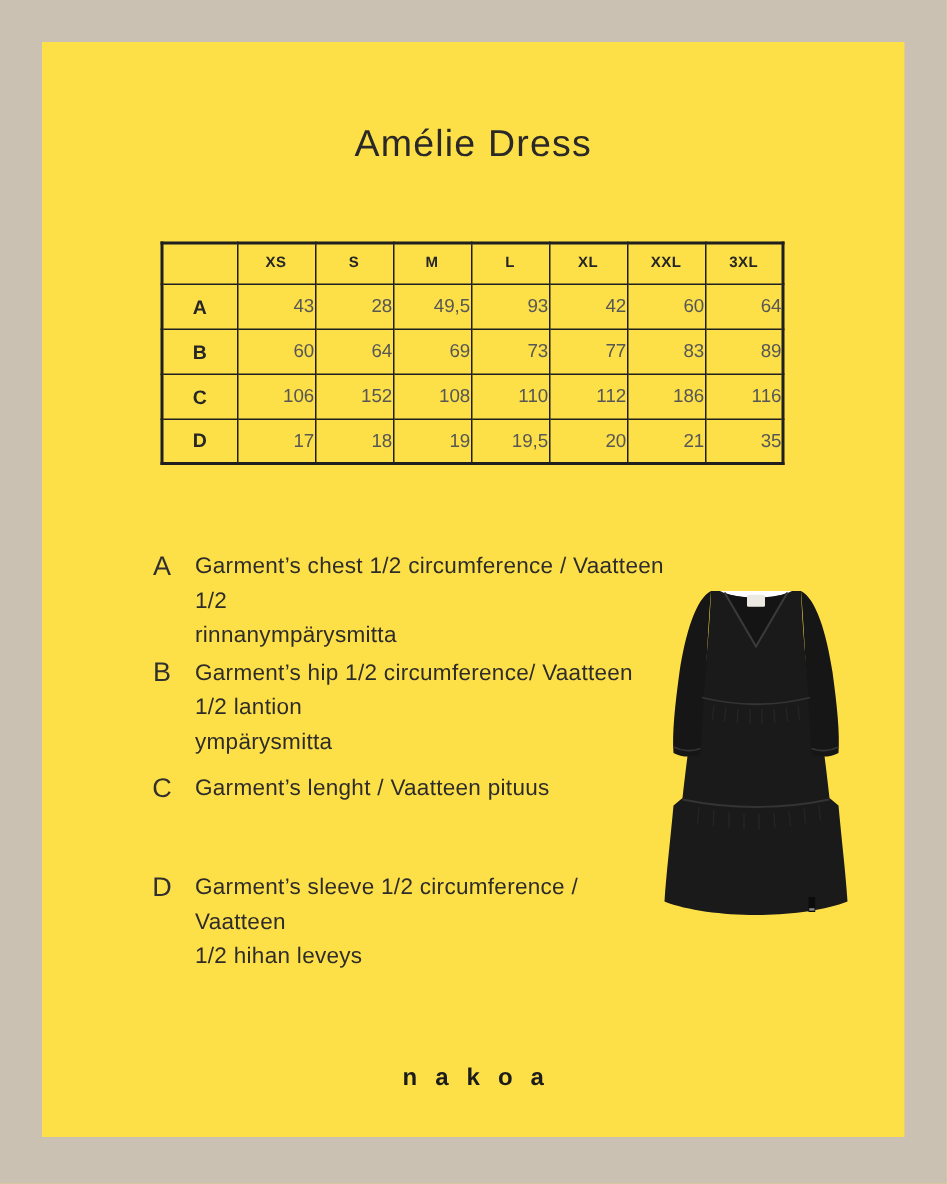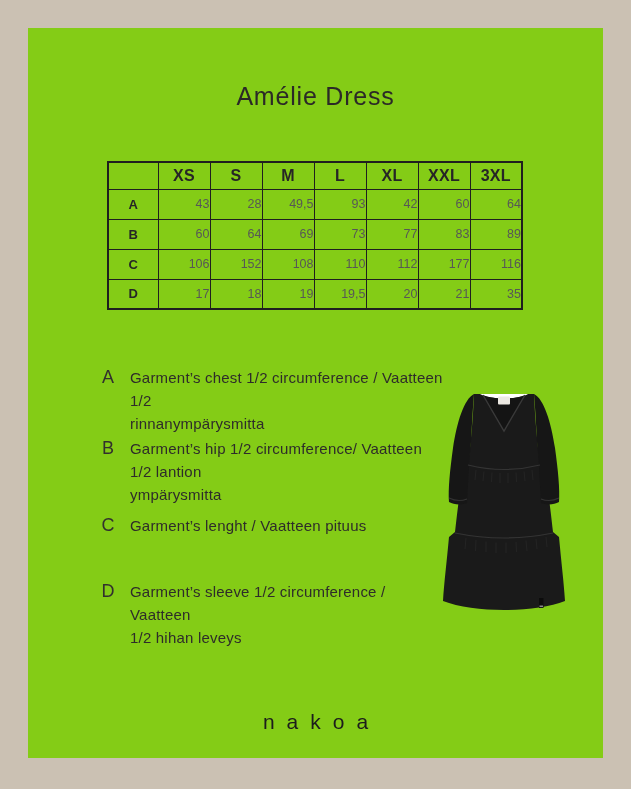--- a/index.html
+++ b/index.html
@@ -11,21 +11,21 @@
   }
   .frame {
     position: relative;
     width: 631px; height: 789px;
     background: #cbc1b3;
   }
   .card {
     position: absolute;
     left: 28px; top: 28px;
     width: 575px; height: 730px;
-    background: #84cc16;
+    background: #fde047;
   }
   .title {
     position: absolute;
     left: 0; top: 54px;
     width: 100%;
     text-align: center;
     font-size: 25px;
     font-weight: 400;
     letter-spacing: 0.8px;
     color: #2b2927;
@@ -37,21 +37,21 @@
     table-layout: fixed;
     width: 414px;
     border: 2px solid #1f1f1f;
   }
   .size-table th, .size-table td {
     border: 1.6px solid #1f1f1f;
     text-align: center;
     vertical-align: middle;
     padding: 0;
   }
-  .size-table thead th { height: 27px; font-size: 16px; font-weight: 700; color: #262626; letter-spacing: 0.3px; }
+  .size-table thead th { height: 27px; font-size: 10px; font-weight: 700; color: #262626; letter-spacing: 0.3px; }
   .size-table tbody tr { height: 30px; }
   .size-table .row-label { font-size: 13px; font-weight: 700; color: #262626; }
   .size-table .val { font-size: 12.5px; font-weight: 400; color: #575757; text-align: right; }
   .legend-item {
     position: absolute;
     left: 69px;
     display: flex;
     align-items: flex-start;
   }
   .legend-letter {
@@ -79,25 +79,25 @@
   .dress {
     position: absolute;
     left: 410px; top: 358px;
     width: 136px; height: 232px;
   }
   .brand {
     position: absolute;
     left: 0; top: 682px;
     width: 100%;
     text-align: center;
-    font-size: 21px;
+    font-size: 16px;
     color: #1c1c1c;
     letter-spacing: 12px;
     padding-left: 12px; 
-    font-weight: 400;
+    font-weight: 700;
   }
 </style>
 </head>
 <body>
 
 <div class="frame">
   <div class="card">
 
     <h1 class="title">Amélie Dress</h1>
 
@@ -145,21 +145,21 @@
           <td class="val">83</td>
           <td class="val">89</td>
         </tr>
         <tr>
           <td class="row-label">C</td>
           <td class="val">106</td>
           <td class="val">152</td>
           <td class="val">108</td>
           <td class="val">110</td>
           <td class="val">112</td>
-          <td class="val">177</td>
+          <td class="val">186</td>
           <td class="val">116</td>
         </tr>
         <tr>
           <td class="row-label">D</td>
           <td class="val">17</td>
           <td class="val">18</td>
           <td class="val">19</td>
           <td class="val">19,5</td>
           <td class="val">20</td>
           <td class="val">21</td>

